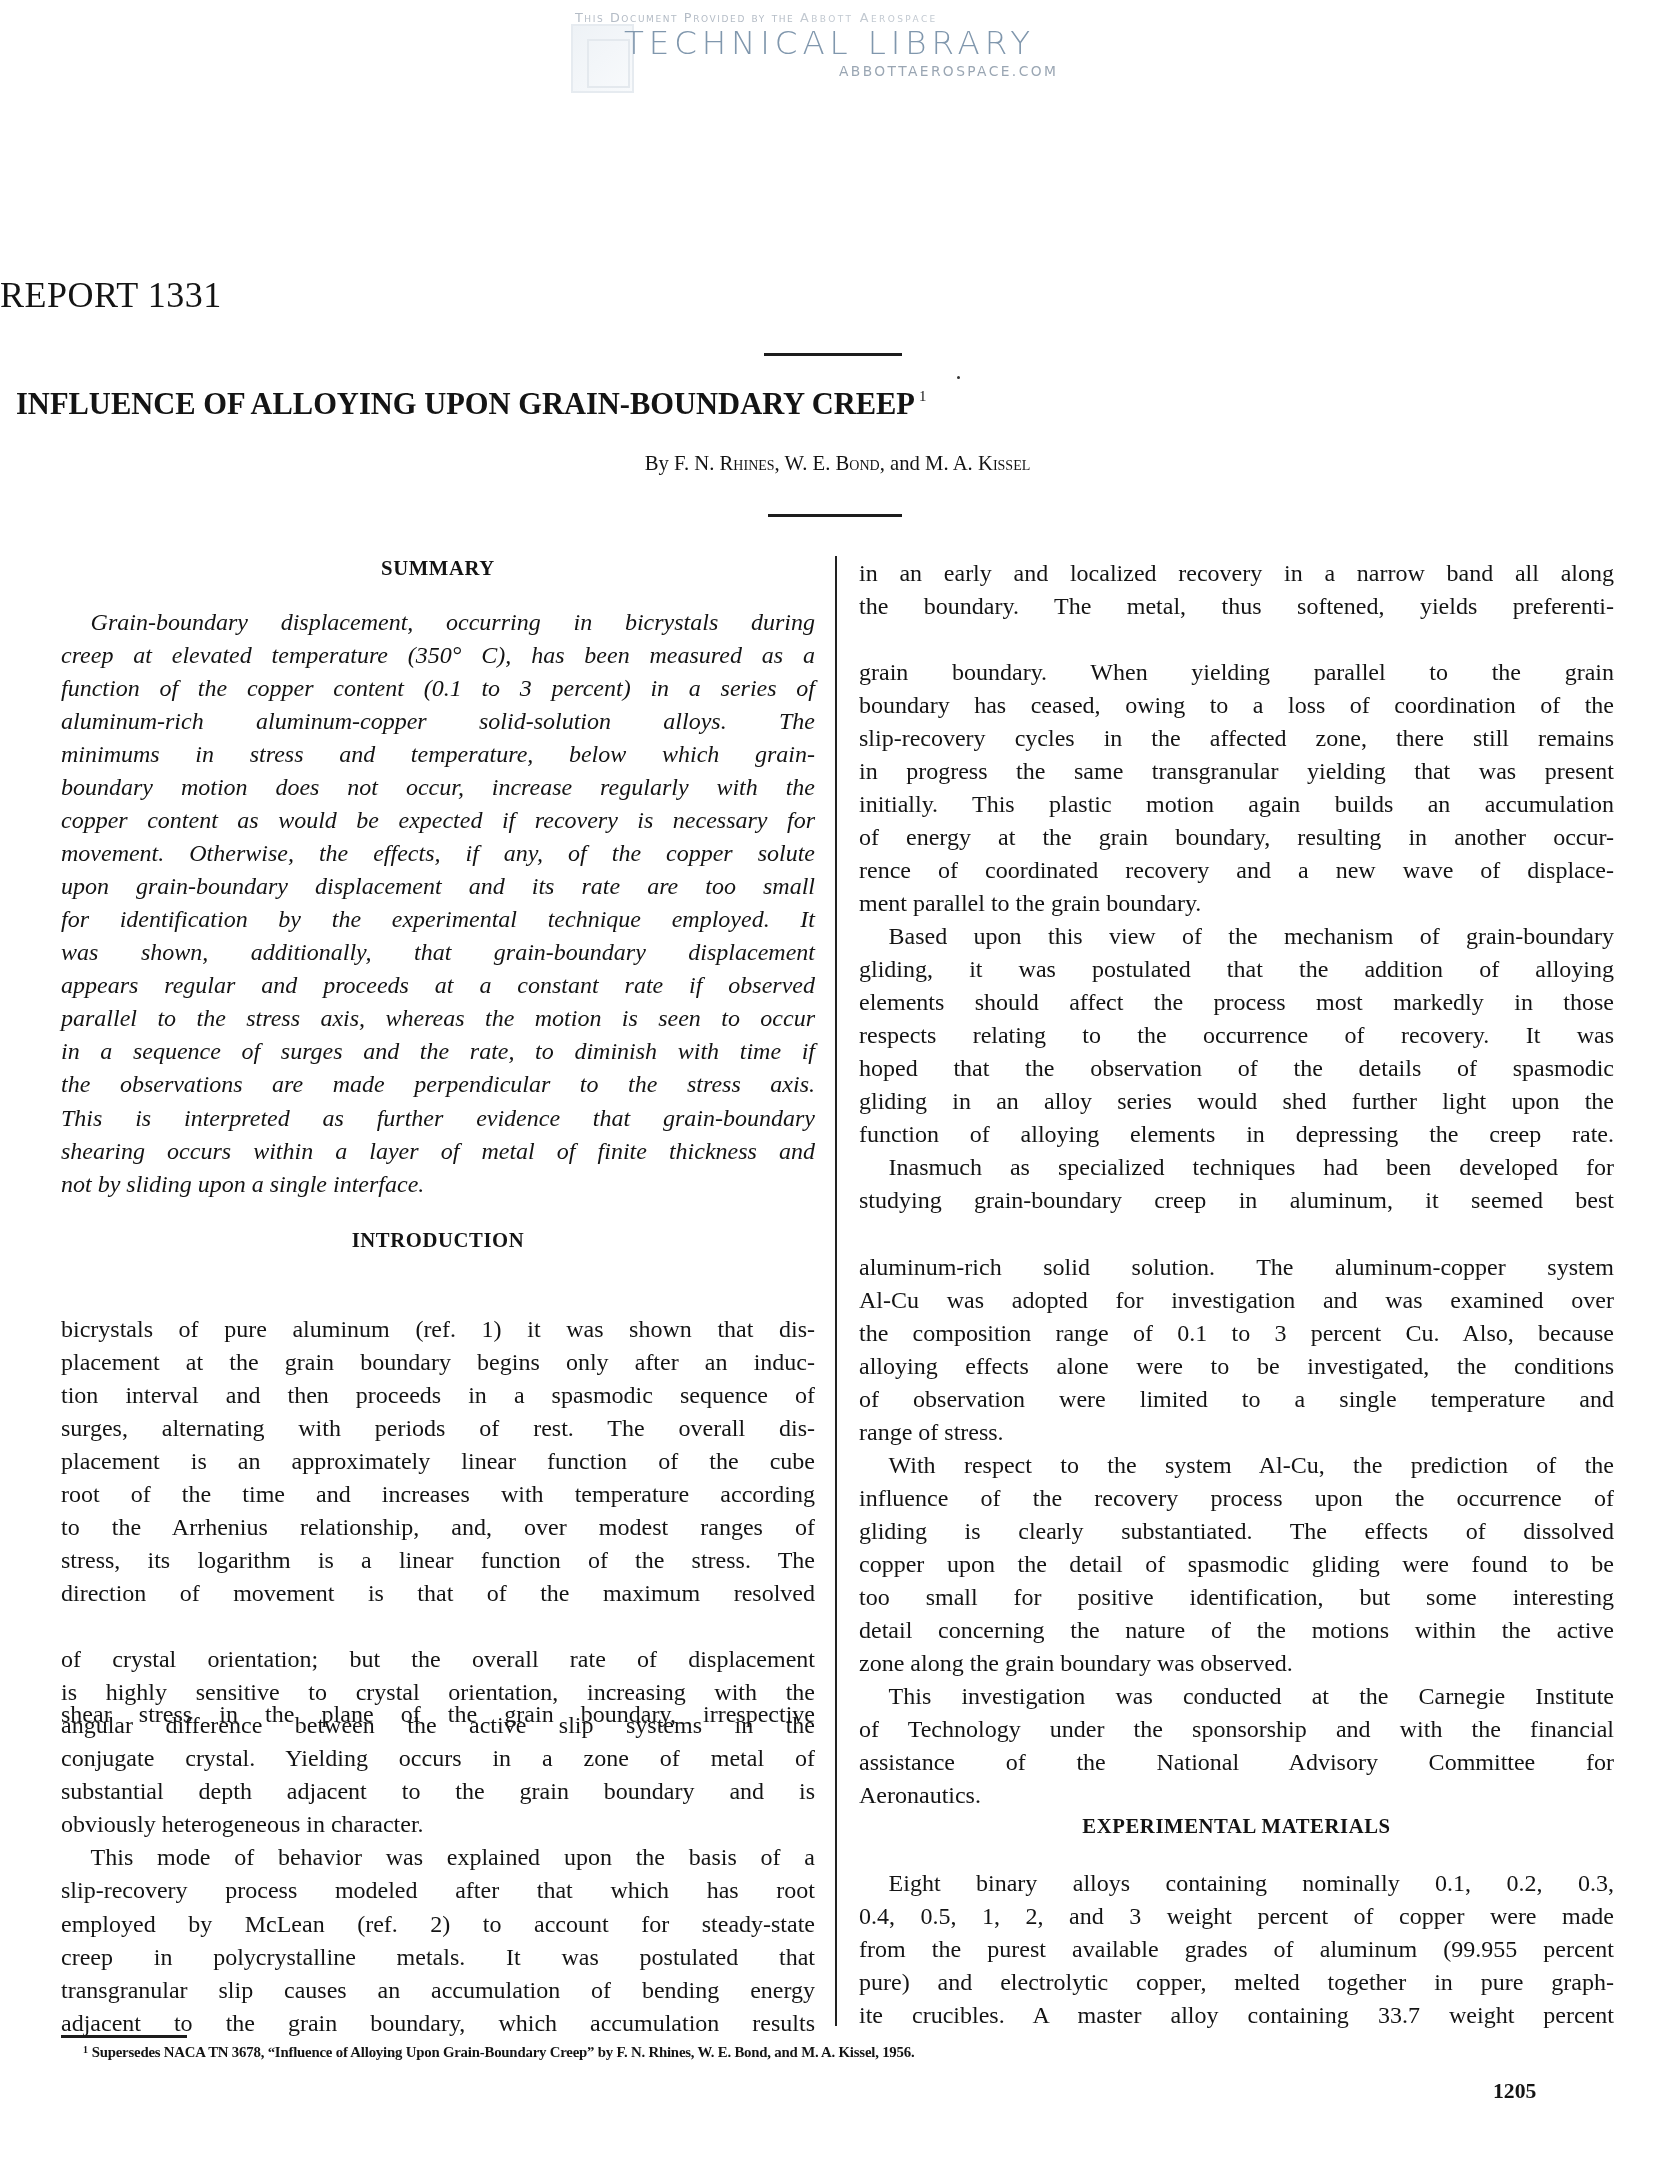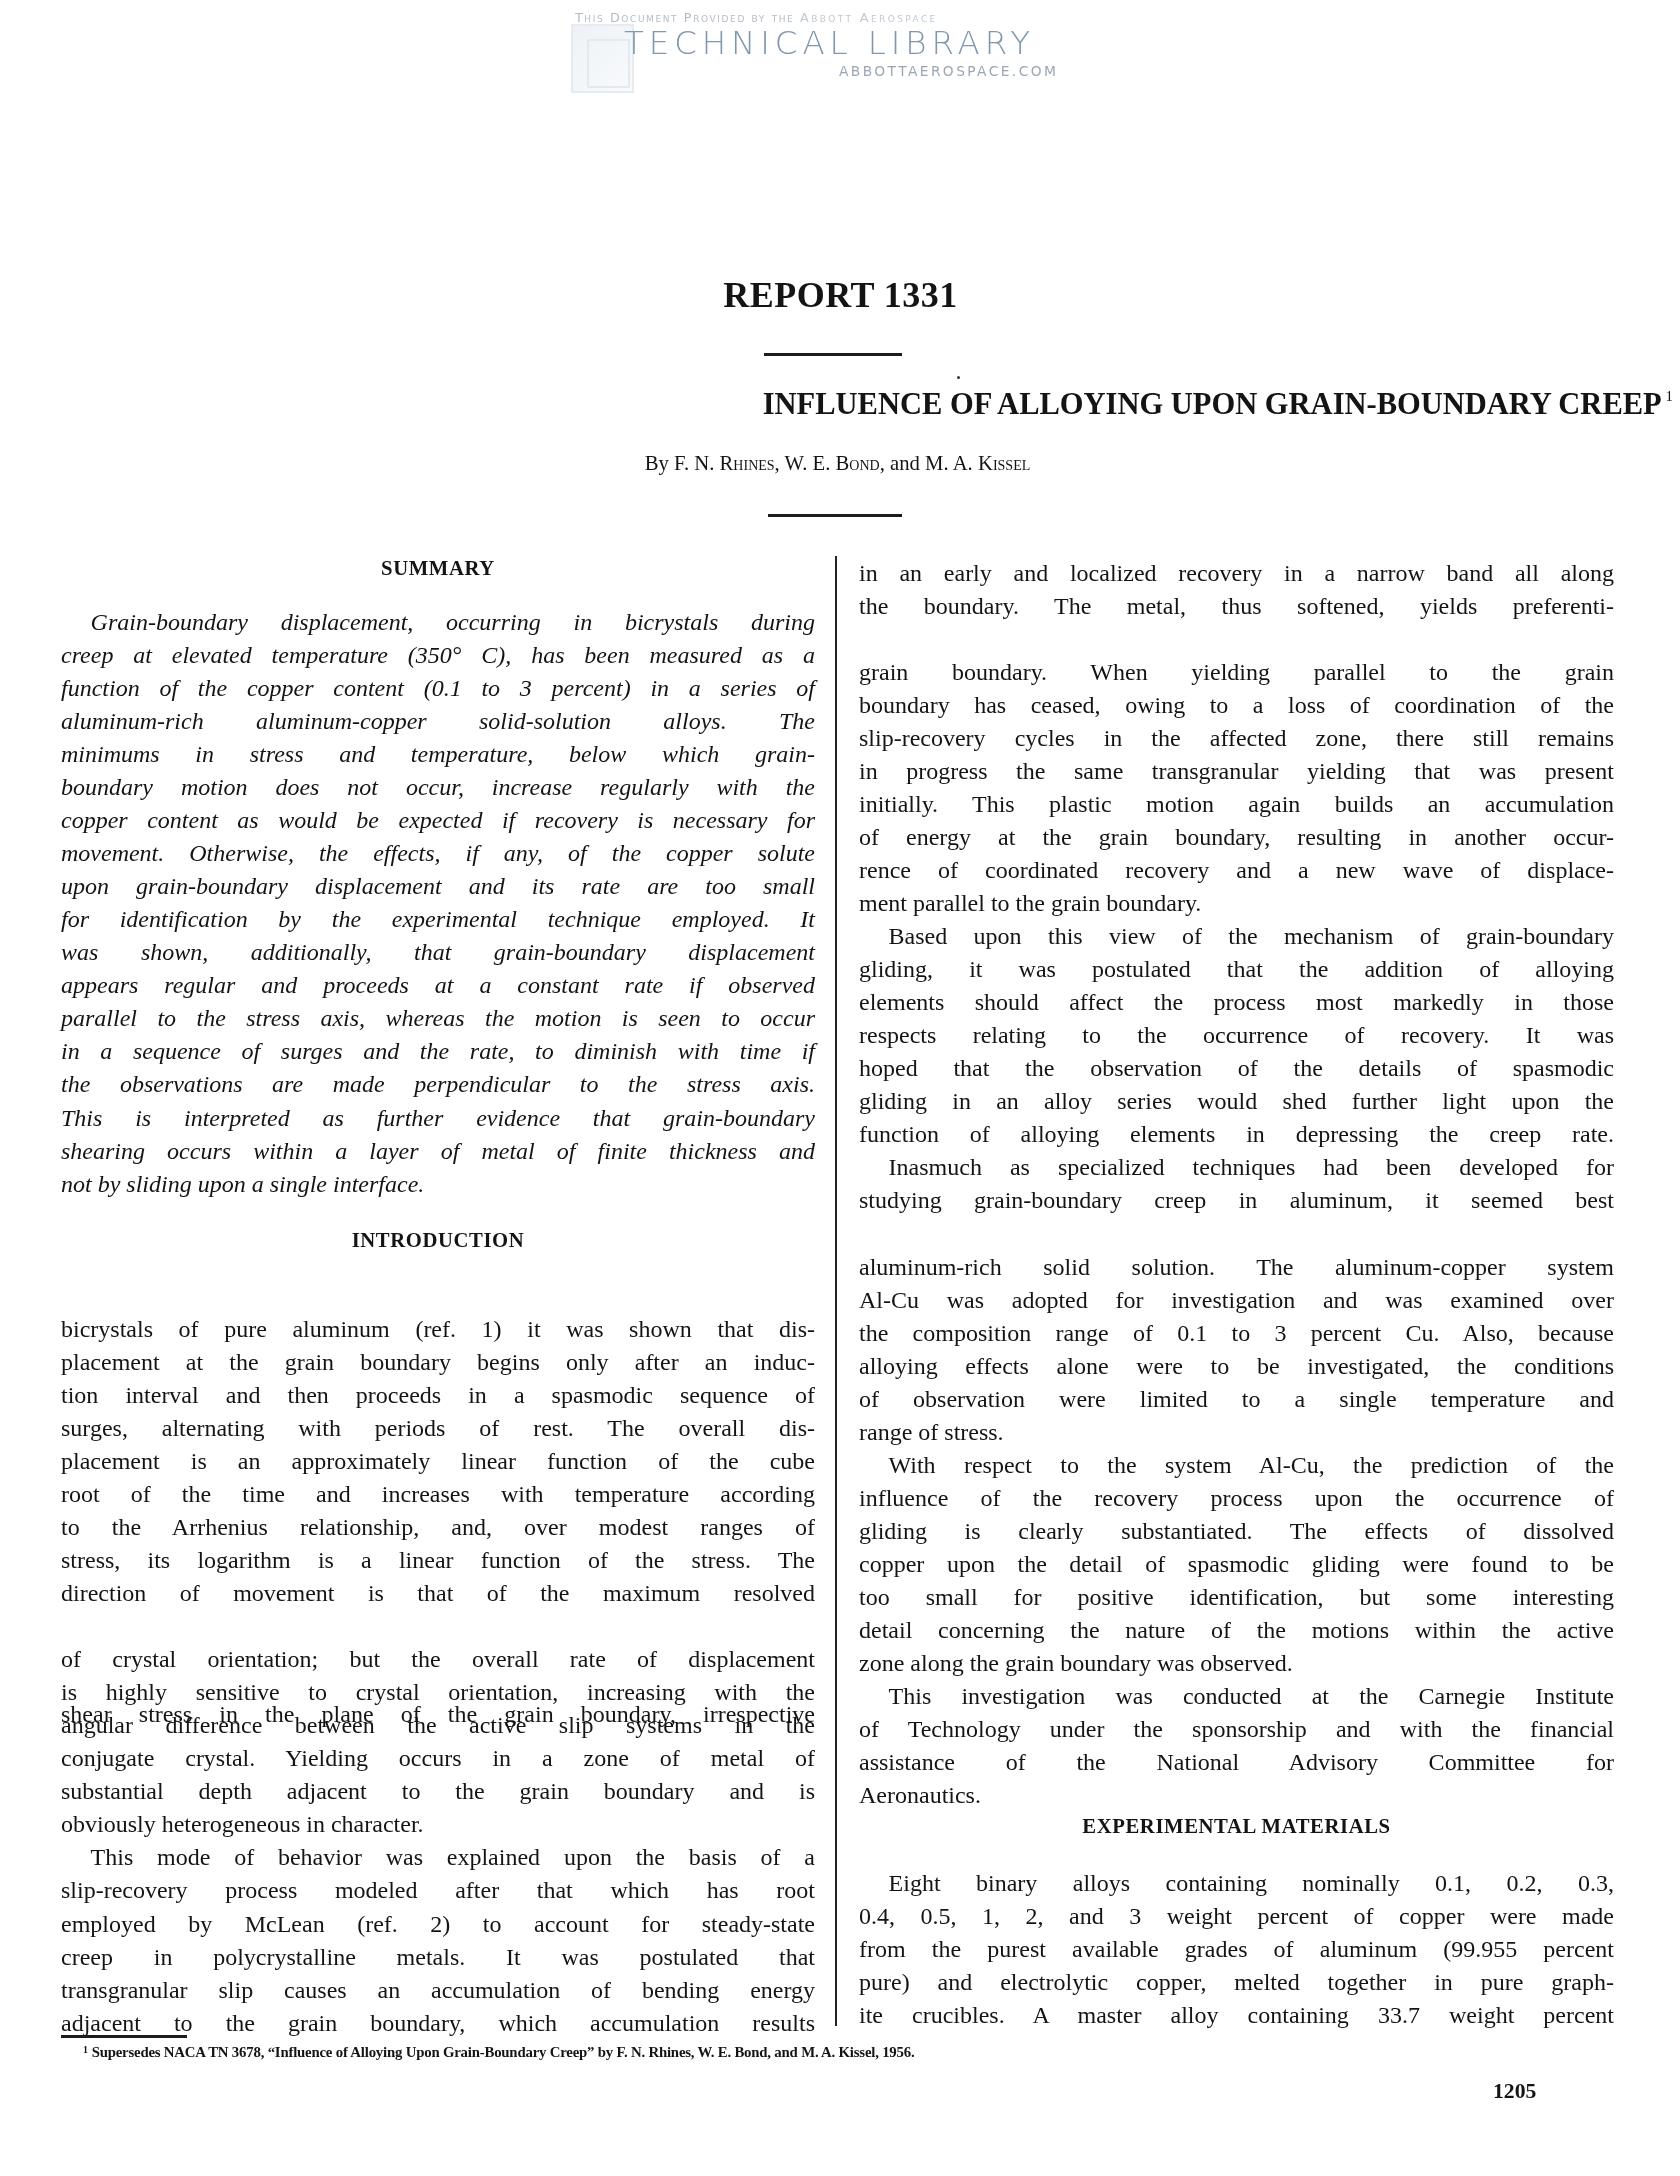--- a/index.html
+++ b/index.html
@@ -13,27 +13,27 @@
   .wm-logo::after { content: ""; position: absolute; left: 13.8px; top: 13.8px; width: 39px; height: 45px;
              border: 2px solid #e4e9ee; }
   .wm-line1 { position: absolute; left: 5.9px; top: 3.9px; font-family: "DejaVu Sans", sans-serif;
               font-size: 12.8px; letter-spacing: 1.6px; color: #b4bcc6; white-space: nowrap; font-variant: small-caps; }
   .wm-line1 .acc { color: #c2c9d1; letter-spacing: 2.4px; }
   .wm-line2 { position: absolute; left: 55px; top: 17.7px; font-family: "DejaVu Sans", sans-serif;
               font-size: 32.5px; letter-spacing: 4.9px; color: #8097ad; white-space: nowrap; font-weight: 300; }
   .wm-line3 { position: absolute; left: 254px; top: 57px; font-family: "DejaVu Sans", sans-serif;
               font-size: 13.8px; letter-spacing: 2.4px; color: #9aa6b3; white-space: nowrap; margin-left: 16px; }
 
-  .report-no { position: absolute; left: 0; width: 1681px; top: 274px; text-align: center;
-               font-size: 36px; font-weight: bold; letter-spacing: 0.5px; }
+  .report-no { position: absolute; left: 0; width: 1681px; top: 274px; text-align: left;
+               font-size: 36px; font-weight: normal; letter-spacing: 0.5px; }
   .rule { position: absolute; height: 3px; background: #1c1c1c; }
   .rule.r1 { left: 764px; top: 353px; width: 138px; }
   .rule.r2 { left: 768px; top: 514px; width: 134px; }
   .dot { position: absolute; left: 957px; top: 376px; width: 3px; height: 3px; background: #333; border-radius: 50%; }
-  .title { position: absolute; left: 8px; width: 1665px; top: 387px; text-align: right;
+  .title { position: absolute; left: 16px; width: 1665px; top: 387px; text-align: left;
            font-size: 30.5px; font-weight: bold; white-space: nowrap; }
   .title sup { font-size: 14.8px; font-weight: normal; vertical-align: 12.8px; margin-left: 3.9px; }
   .byline { position: absolute; left: 0; width: 1675px; top: 452px; text-align: center;
             font-size: 20.7px; white-space: nowrap; }
   .byline .sc { font-variant: small-caps; }
 
   .col { position: absolute; }
   .col.left { left: 61px; width: 754px; }
   .col.right { left: 859px; width: 755px; }
   .divider { position: absolute; left: 835px; top: 556px; width: 2px; height: 1470px; background: #222; }

